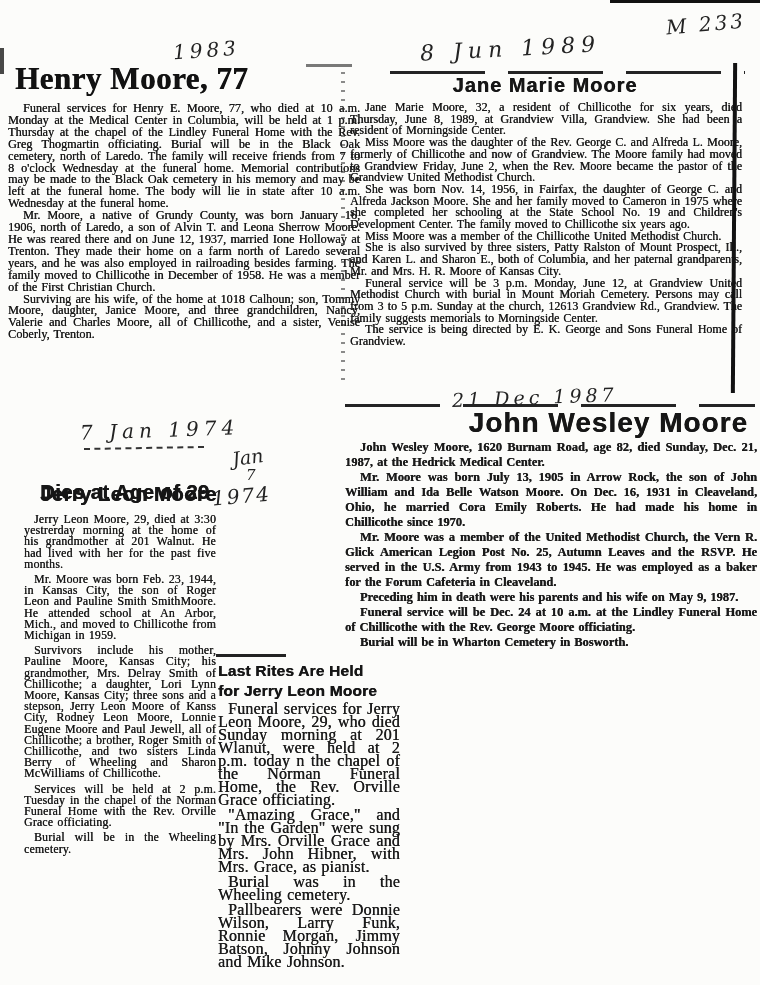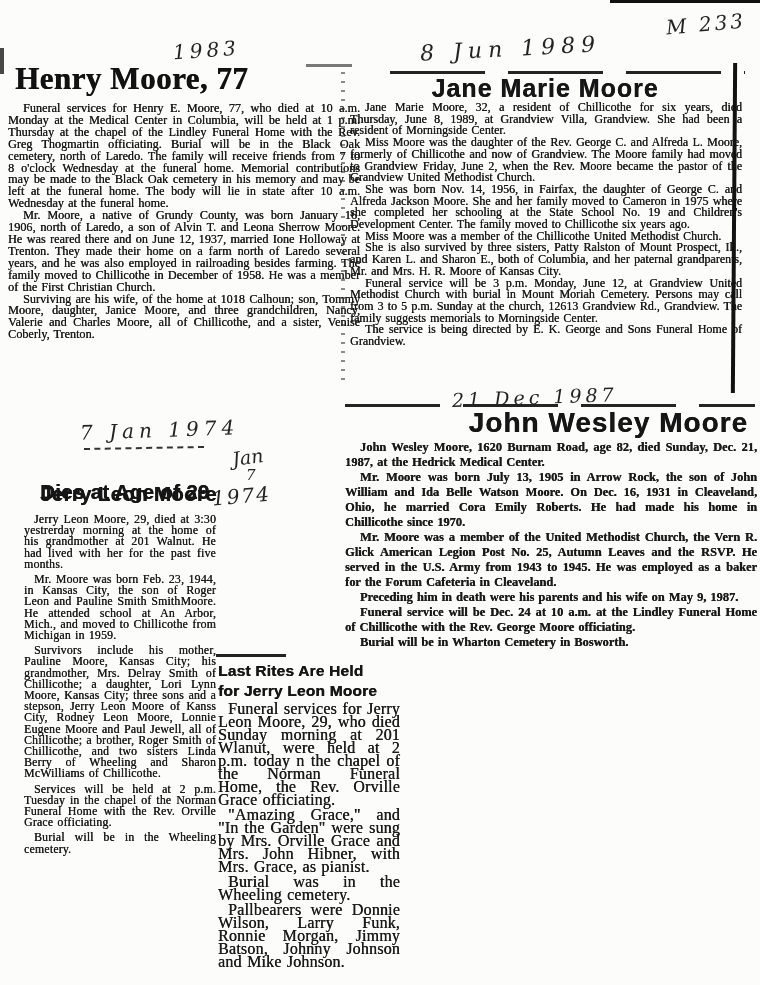--- a/index.html
+++ b/index.html
@@ -32,21 +32,21 @@
     font-family:"Liberation Serif", serif;
     font-weight:bold;font-size:31px;letter-spacing:.5px;
     text-align:left;color:#121212;
     text-shadow:0.5px 0 0 currentColor;
   }
   .hl-sans{
     font-family:"Liberation Sans", sans-serif;
     font-weight:bold;color:#161616;
     text-shadow:0.4px 0 0 currentColor;
   }
-  .hl-jane{font-size:25px;text-align:center;letter-spacing:1px;}
+  .hl-jane{font-size:20px;text-align:center;letter-spacing:1px;}
   .hl-john{font-size:28px;text-align:right;letter-spacing:1px;}
   .hl-jerry{font-size:20.5px;letter-spacing:.3px;}
   .hl-rites{font-size:15.5px;line-height:21px;letter-spacing:.2px;}
   
   .hand{
     position:absolute;
     font-family:"DejaVu Serif", serif;
     font-style:italic;
     color:#232323;
     white-space:nowrap;

